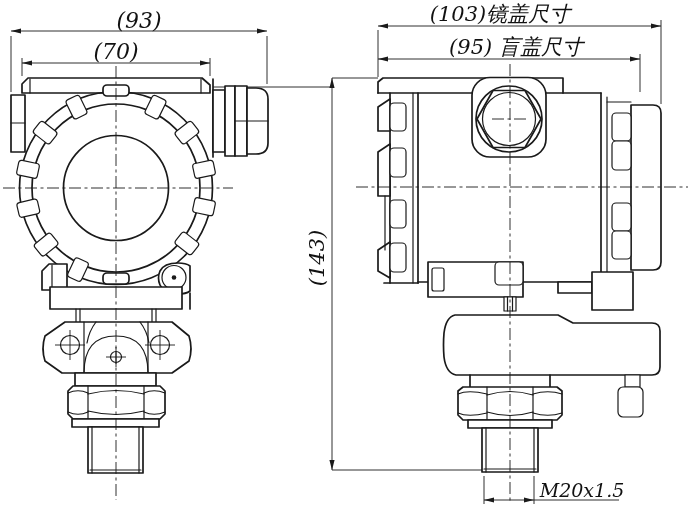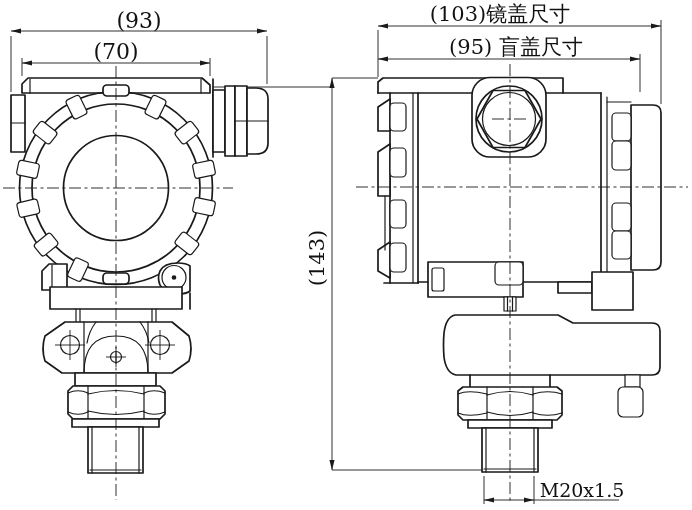--- a/index.html
+++ b/index.html
@@ -1,16 +1,16 @@
 <!DOCTYPE html>
 <html><head>
 <meta charset="utf-8">
 <style>
   html,body{margin:0;padding:0;background:#ffffff;}
-  .canvas{position:relative;width:692px;height:510px;background:#ffffff;overflow:hidden;}
+  .canvas{position:relative;width:692px;height:510px;background:#ffffff;overflow:hidden;font-style:italic;}
   svg{display:block;}
   .s  {stroke:#1a1a1a;stroke-width:1.7;fill:none;stroke-linejoin:round;stroke-linecap:round;}
   .sf {stroke:#1a1a1a;stroke-width:1.7;fill:#ffffff;stroke-linejoin:round;}
   .m  {stroke-width:1.2;}
   .d  {stroke:#1a1a1a;stroke-width:0.9;fill:none;stroke-linecap:butt;}
   .cl {stroke:#1a1a1a;stroke-width:0.9;fill:none;stroke-dasharray:12 3.5 3 3.5;}
   .a  {fill:#1a1a1a;stroke:none;}
   .t  {font-family:"DejaVu Serif","Liberation Serif",serif;font-size:22px;fill:#111111;}
   .tc {font-family:"DejaVu Serif","Liberation Serif",serif;font-size:21px;fill:#111111;}
   .tm {font-family:"DejaVu Serif","Liberation Serif",serif;font-size:19px;fill:#111111;}

